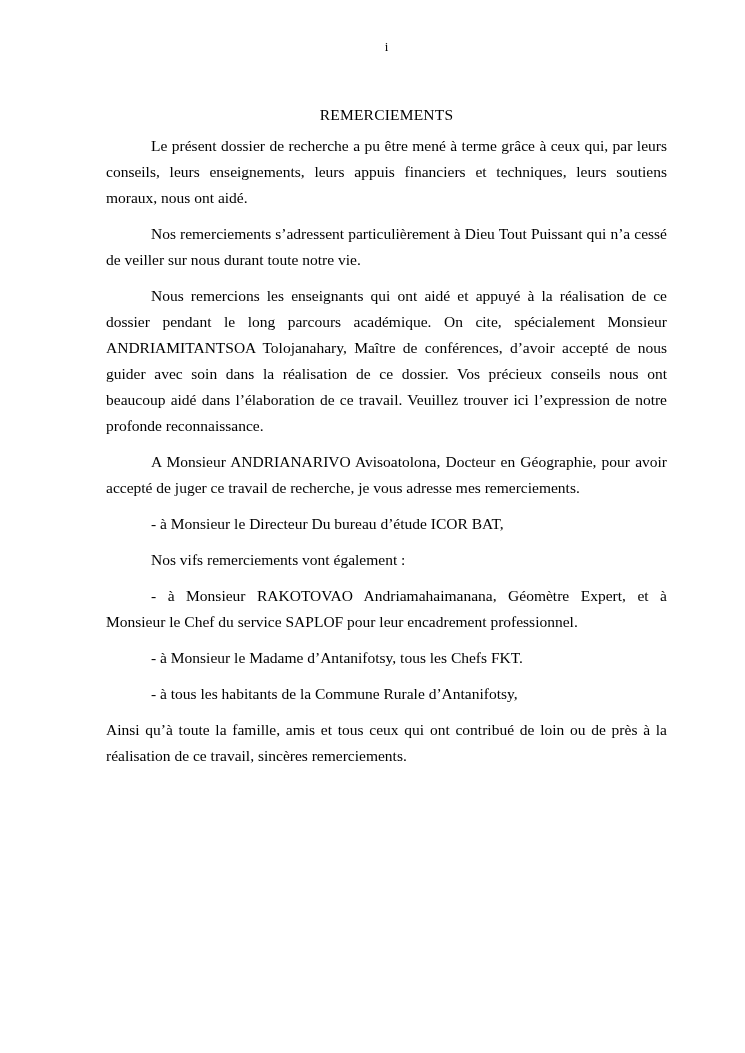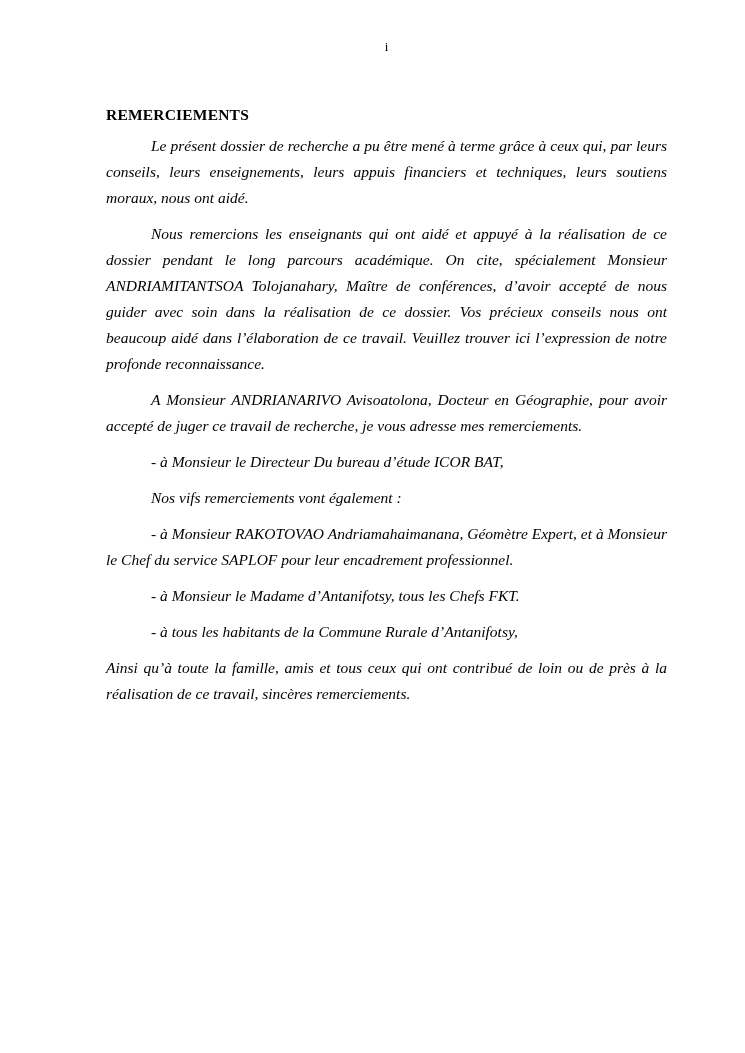--- a/index.html
+++ b/index.html
@@ -19,47 +19,48 @@
     color: #000000;
     overflow: hidden;
   }
   .page-number {
     text-align: center;
     font-size: 13px;
     line-height: 18px;
     margin: 0 0 46px 0;
   }
   .doc-title {
+    text-align: center;
     font-size: 15.5px;
-    font-weight: bold;
+    font-weight: normal;
     line-height: 26px;
     margin: 16px 0 5px 0;
     letter-spacing: 0.2px;
   }
   .para {
     font-size: 15.5px;
     line-height: 26px;
     text-align: justify;
     text-indent: 45px;
     margin: 0 0 10px 0;
-    font-style: italic;
   }
   .para.no-indent {
     text-indent: 0;
   }
 </style>
 </head>
 <body>
 
 <div class="page">
   <div class="page-number">i</div>
 
   <h1 class="doc-title">REMERCIEMENTS</h1>
 
   <p class="para">Le présent dossier de recherche a pu être mené à terme grâce à ceux qui, par leurs conseils, leurs enseignements, leurs appuis financiers et techniques, leurs soutiens moraux, nous ont aidé.</p>
+  <p class="para">Nos remerciements s’adressent particulièrement à Dieu Tout Puissant qui n’a cessé de veiller sur nous durant toute notre vie.</p>
   <p class="para">Nous remercions les enseignants qui ont aidé et appuyé à la réalisation de ce dossier pendant le long parcours académique. On cite, spécialement Monsieur ANDRIAMITANTSOA Tolojanahary, Maître de conférences, d’avoir accepté de nous guider avec soin dans la réalisation de ce dossier. Vos précieux conseils nous ont beaucoup aidé dans l’élaboration de ce travail. Veuillez trouver ici l’expression de notre profonde reconnaissance.</p>
   <p class="para">A Monsieur ANDRIANARIVO Avisoatolona, Docteur en Géographie, pour avoir accepté de juger ce travail de recherche, je vous adresse mes remerciements.</p>
   <p class="para">- à Monsieur le Directeur Du bureau d’étude ICOR BAT,</p>
   <p class="para">Nos vifs remerciements vont également :</p>
   <p class="para">- à Monsieur RAKOTOVAO Andriamahaimanana, Géomètre Expert, et à Monsieur le Chef du service SAPLOF pour leur encadrement professionnel.</p>
   <p class="para">- à Monsieur le Madame d’Antanifotsy, tous les Chefs FKT.</p>
   <p class="para">- à tous les habitants de la Commune Rurale d’Antanifotsy,</p>
   <p class="para no-indent">Ainsi qu’à toute la famille, amis et tous ceux qui ont contribué de loin ou de près à la réalisation de ce travail, sincères remerciements.</p>
 </div>
 

